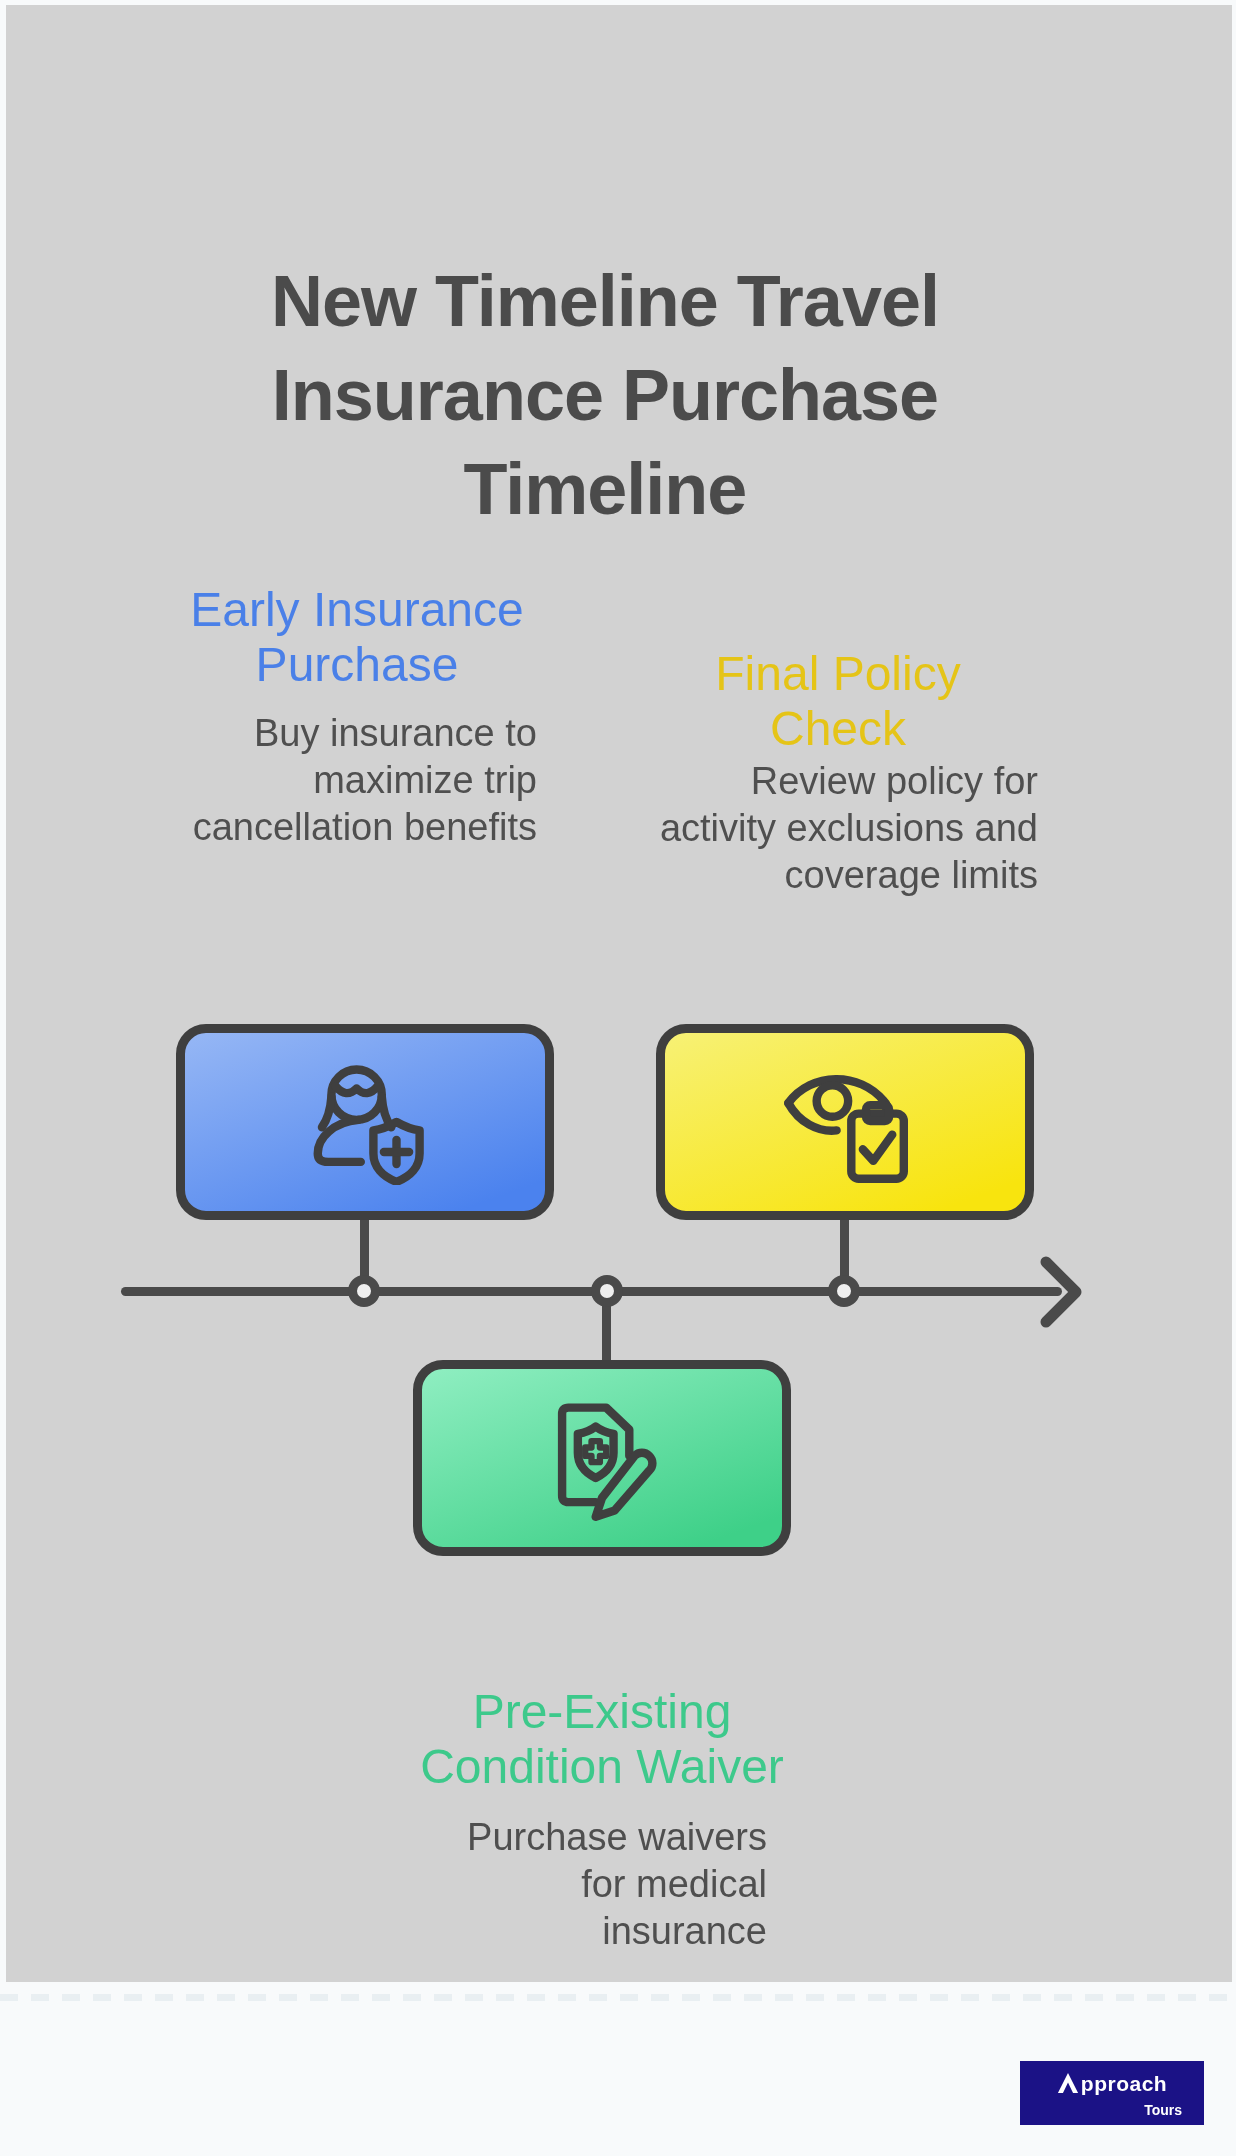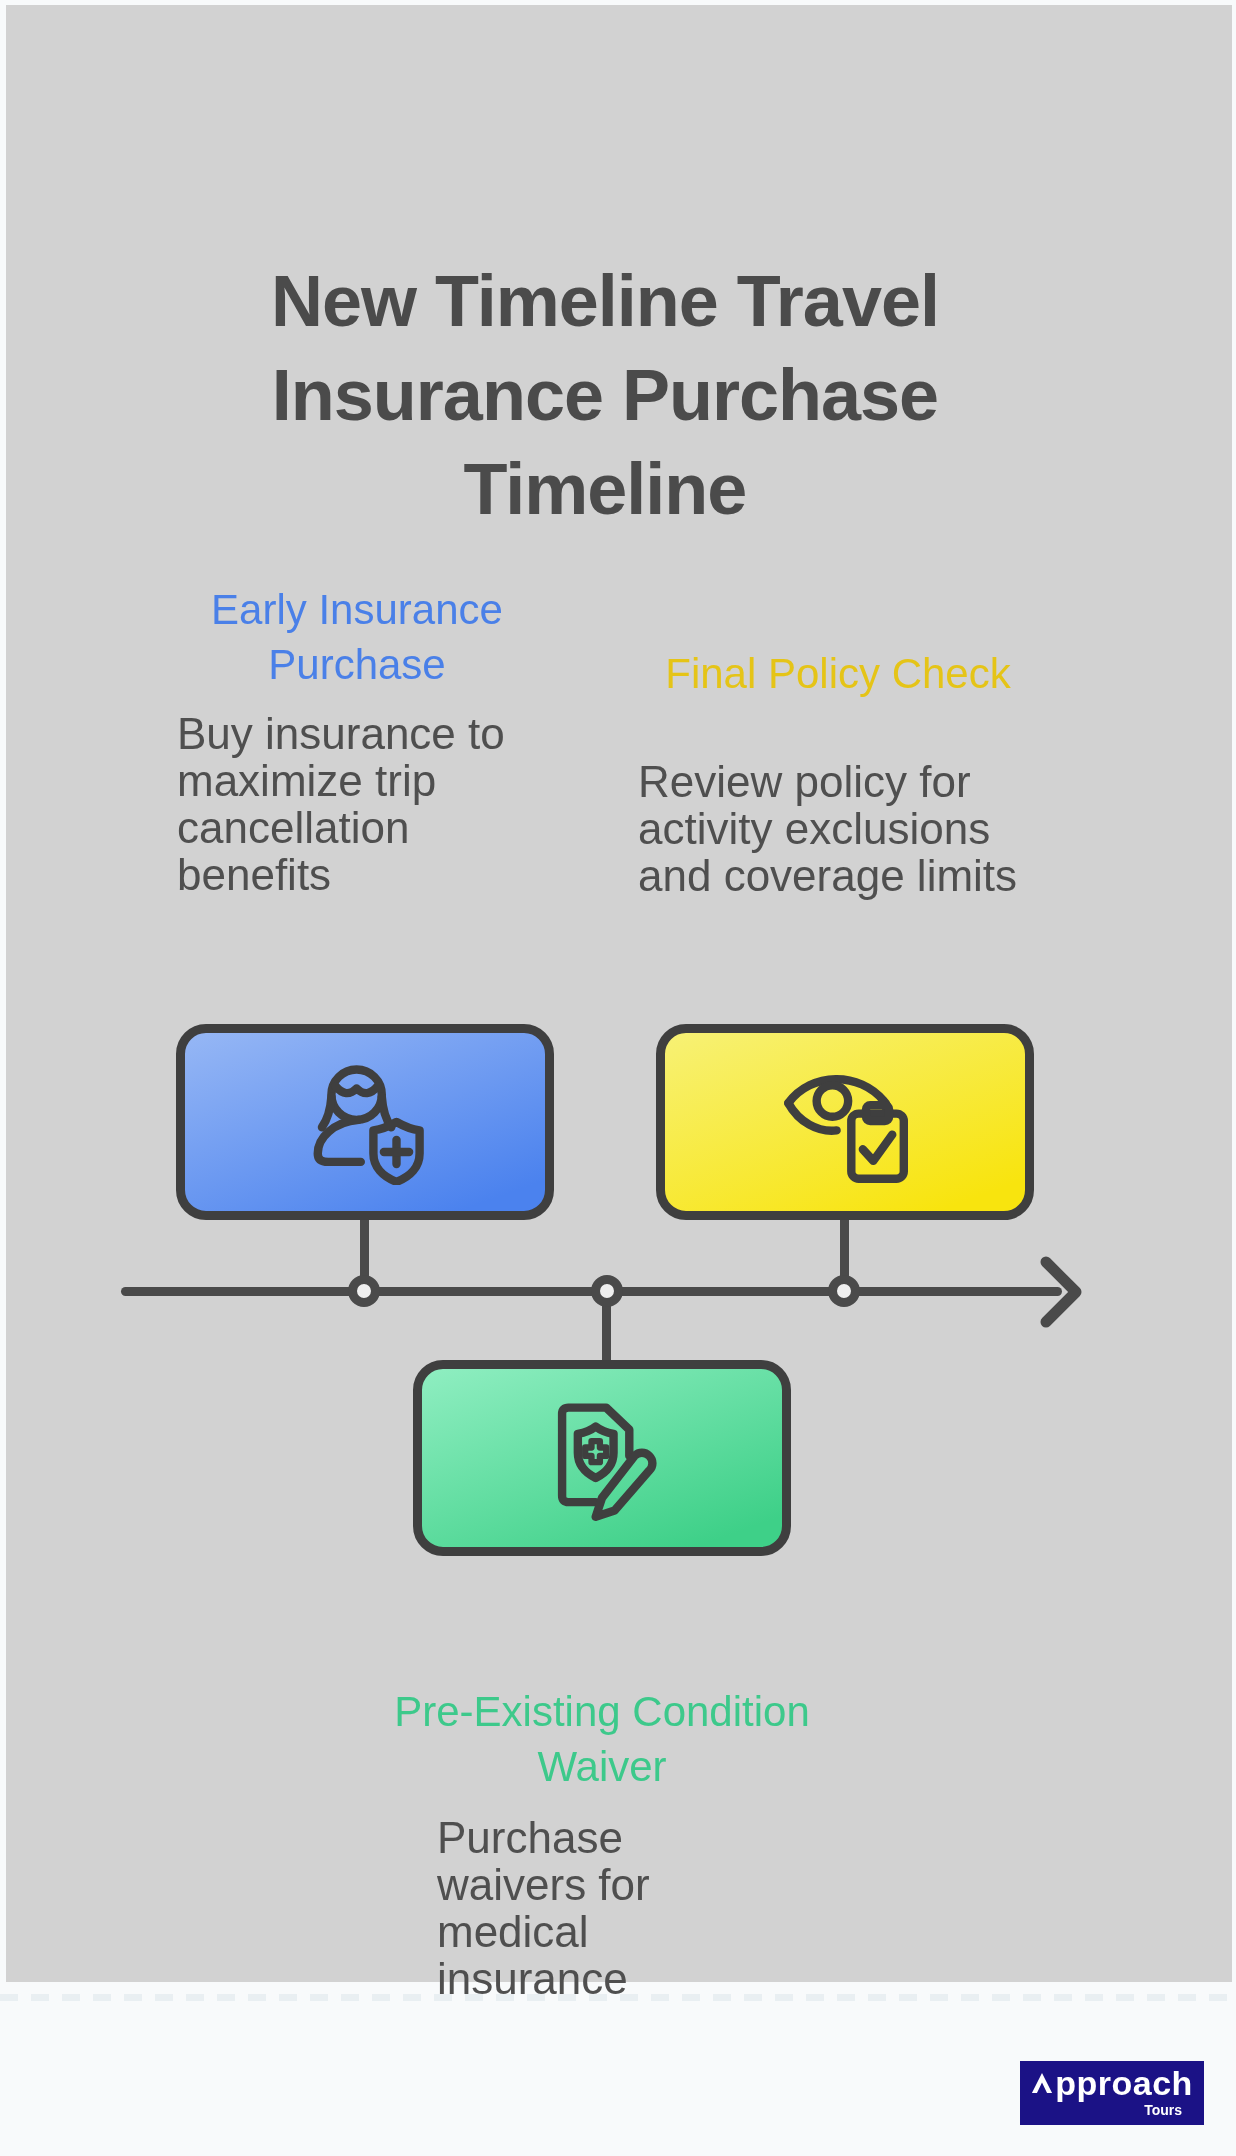--- a/index.html
+++ b/index.html
@@ -13,25 +13,25 @@
     position:absolute;left:6px;top:5px;width:1226px;height:1977px;
     background:#d2d2d2;
   }
   .title{
     position:absolute;left:235px;top:206px;width:740px;
     font-size:72px;font-weight:bold;line-height:94px;
     color:#4b4b4b;text-align:center;letter-spacing:-1px;
   }
   .step-heading{
     position:absolute;text-align:center;
-    font-size:42px;line-height:55px;font-weight:400;
+    font-size:48px;line-height:55px;font-weight:400;
   }
   .step-desc{
-    position:absolute;text-align:left;
-    font-size:44px;line-height:47px;color:#4f4f4f;
+    position:absolute;text-align:right;
+    font-size:38px;line-height:47px;color:#4f4f4f;
   }
   .h-early{left:177px;top:582px;width:360px;color:#4a80e8;}
   .d-early{left:177px;top:710px;width:360px;}
   .h-final{left:658px;top:630px;width:360px;color:#e5c417;margin-top:16px;}
   .d-final{left:638px;top:758px;width:400px;}
   .h-waiver{left:377px;top:1684px;width:450px;color:#3dc98b;}
   .d-waiver{left:437px;top:1814px;width:330px;}
   .icon-box{
     position:absolute;width:378px;height:196px;
     border:9px solid #3f3f3f;border-radius:30px;
@@ -64,21 +64,21 @@
     position:absolute;left:0;top:1994px;width:1236px;height:7px;
     background:repeating-linear-gradient(90deg,#e9eff2 0 18px,transparent 18px 31px);
   }
   .logo{
     position:absolute;left:1020px;top:2061px;width:184px;height:64px;
     background:#1b1286;color:#ffffff;
     display:flex;flex-direction:column;align-items:center;justify-content:center;
   }
   .logo-name{
     display:flex;align-items:center;gap:2px;
-    font-size:34px;font-weight:bold;letter-spacing:0.5px;line-height:27px;justify-content:space-between;
+    font-size:21px;font-weight:bold;letter-spacing:0.5px;line-height:27px;justify-content:space-between;
   }
   .logo-tagline{
     font-size:14px;font-weight:bold;line-height:14px;
     align-self:flex-end;margin-right:22px;margin-top:6px;
   }
   svg{display:block;}
 </style>
 </head>
 <body>
 

